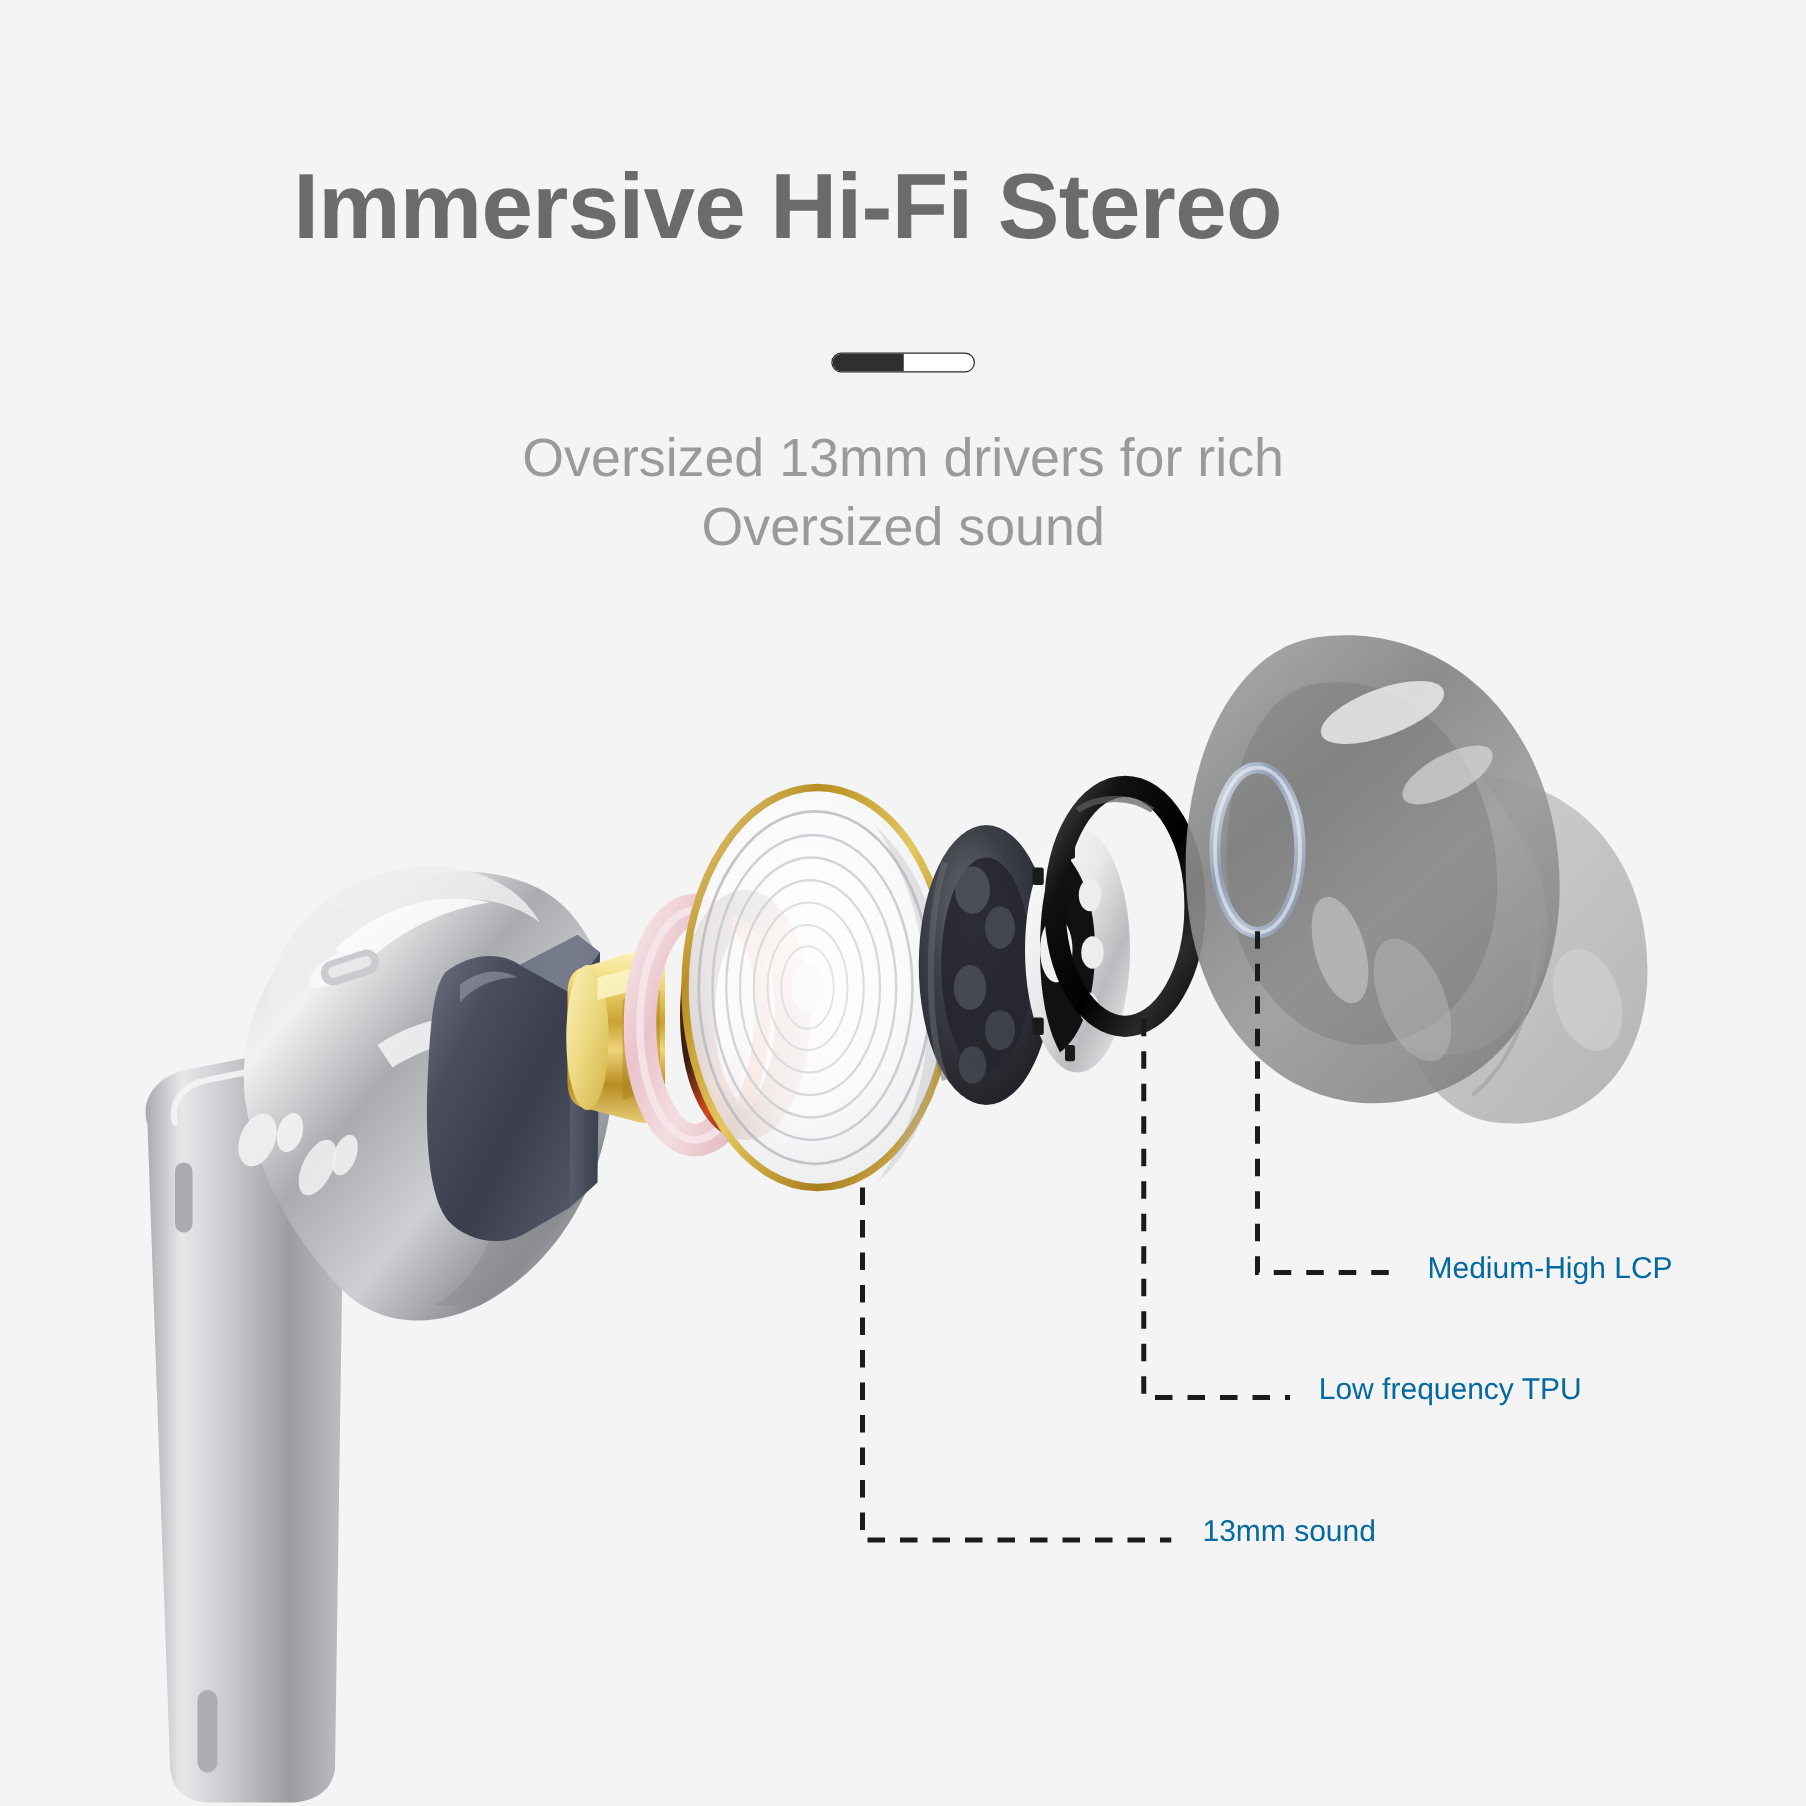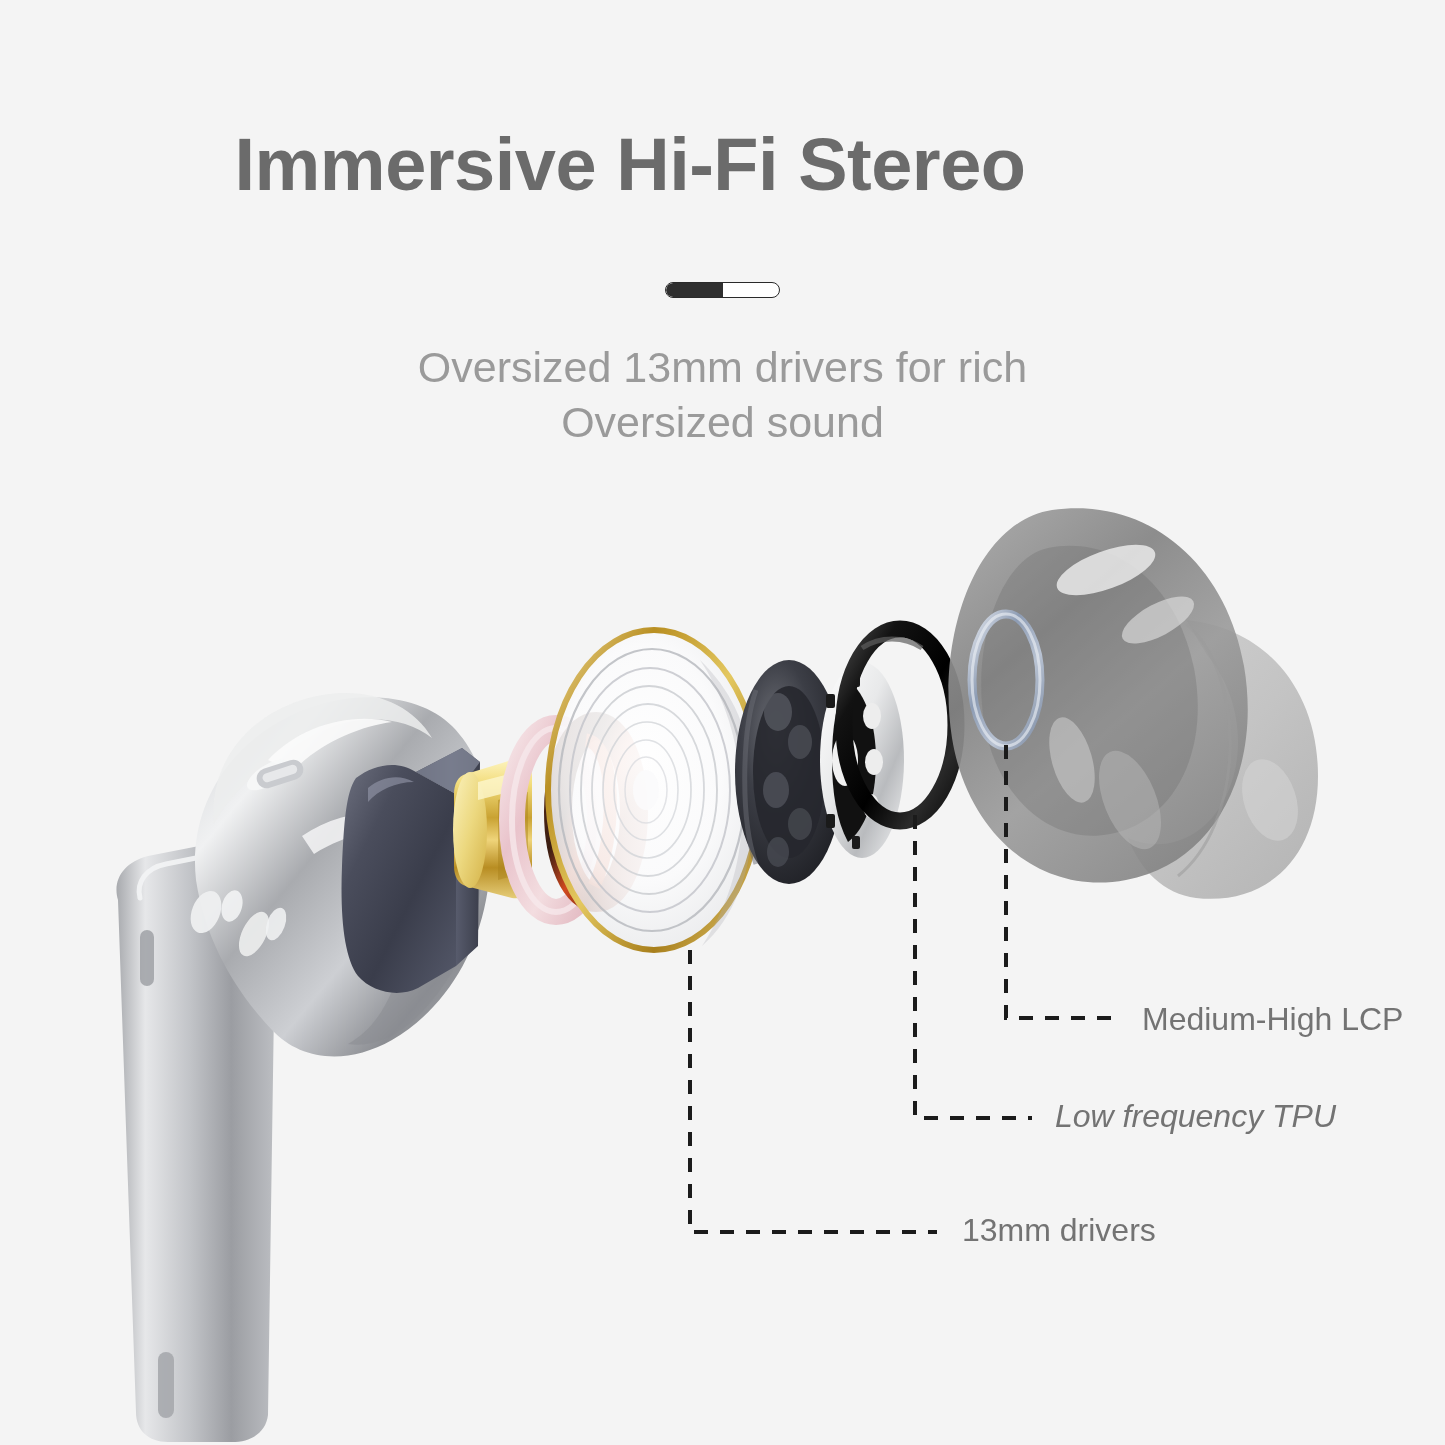--- a/index.html
+++ b/index.html
@@ -77,27 +77,27 @@
     position: absolute;
     left: 0; top: 0;
     width: 1445px;
     height: 1445px;
     pointer-events: none;
   }
 
   
   .callout-label {
     position: absolute;
-    font-size: 32px;
-    color: #737373;
+    font-size: 24px;
+    color: #0369a1;
     white-space: nowrap;
     line-height: 1;
   }
   #label-lcp  { left: 1142px; top: 1003px; }
-  #label-tpu  { left: 1055px; top: 1100px; font-style: italic; }
+  #label-tpu  { left: 1055px; top: 1100px; }
   #label-drv  { left:  962px; top: 1214px; }
 </style>
 </head>
 <body>
 
 <div id="stage">
 
   <div class="title">Immersive Hi-Fi Stereo</div>
 
   <div class="divider">
@@ -357,15 +357,15 @@
       <path d="M1006 745 L1006 1018 L1118 1018"></path>
       <path d="M915 815 L915 1118 L1032 1118"></path>
       <path d="M690 950 L690 1232 L937 1232"></path>
     </g>
   </svg>
 
   <div class="callout-label" id="label-lcp">Medium-High LCP</div>
 
   <div class="callout-label" id="label-tpu">Low frequency TPU</div>
 
-  <div class="callout-label" id="label-drv">13mm drivers</div>
+  <div class="callout-label" id="label-drv">13mm sound</div>
 
 </div>
 
 </body></html>

